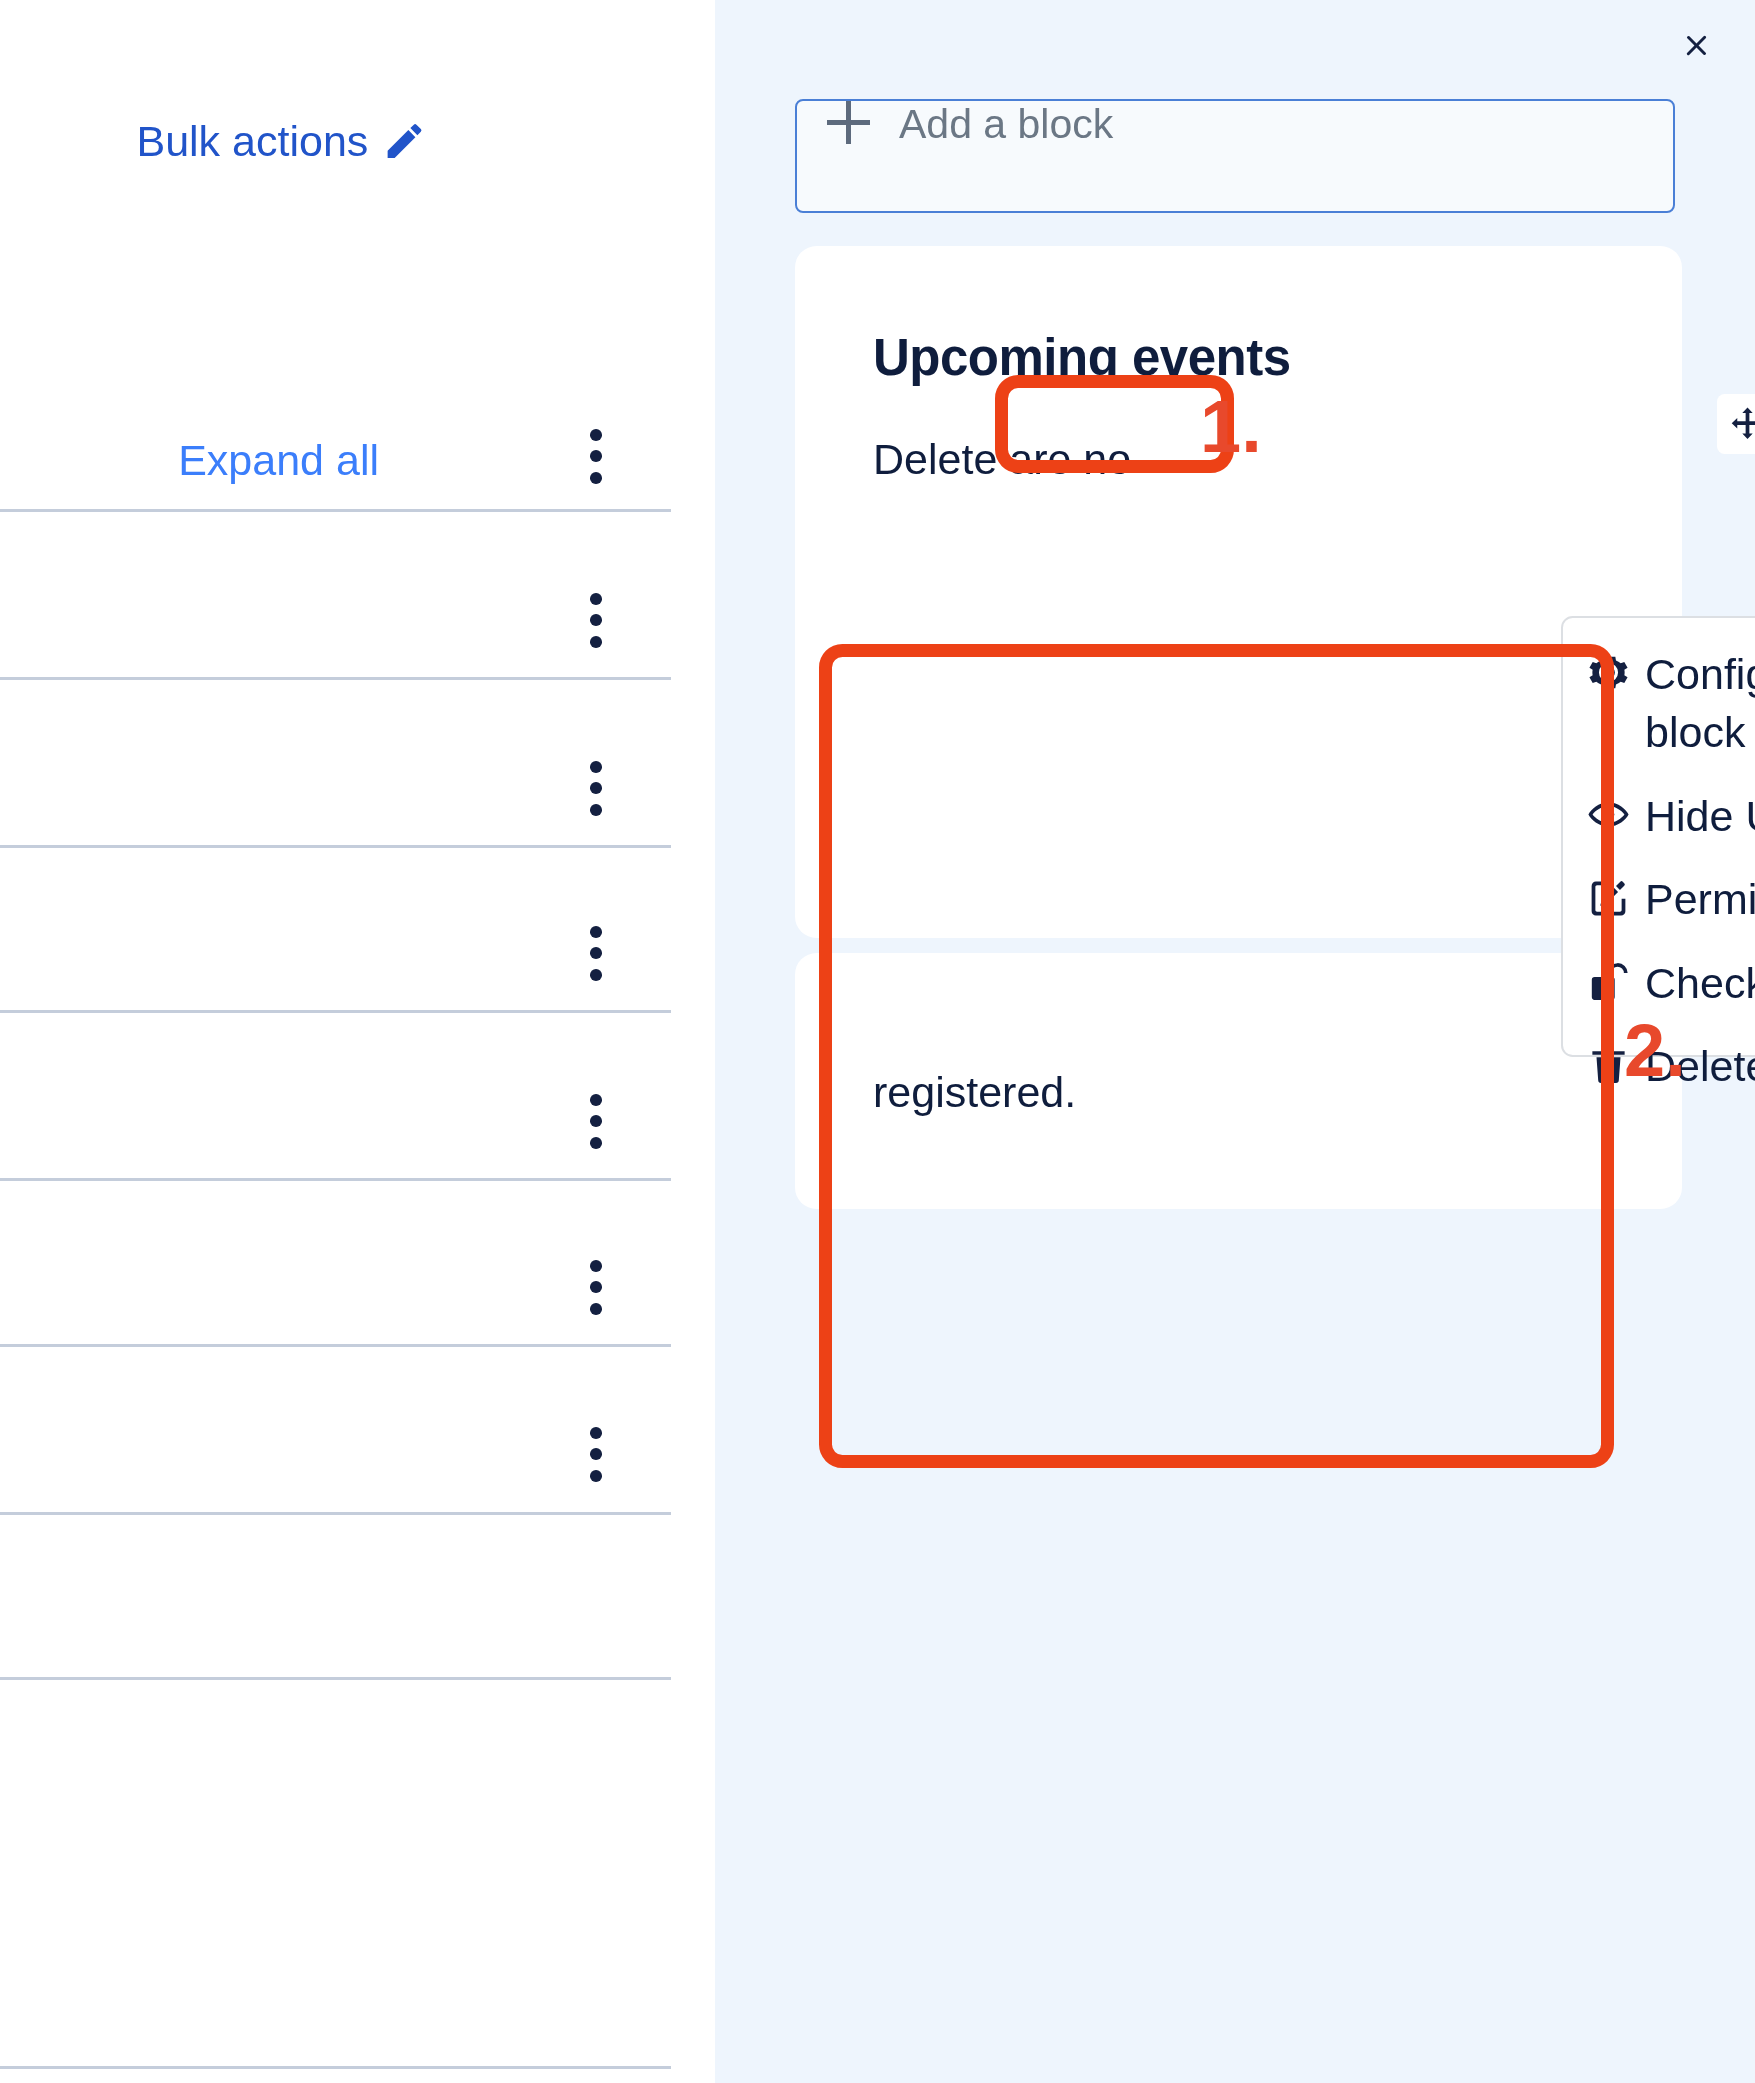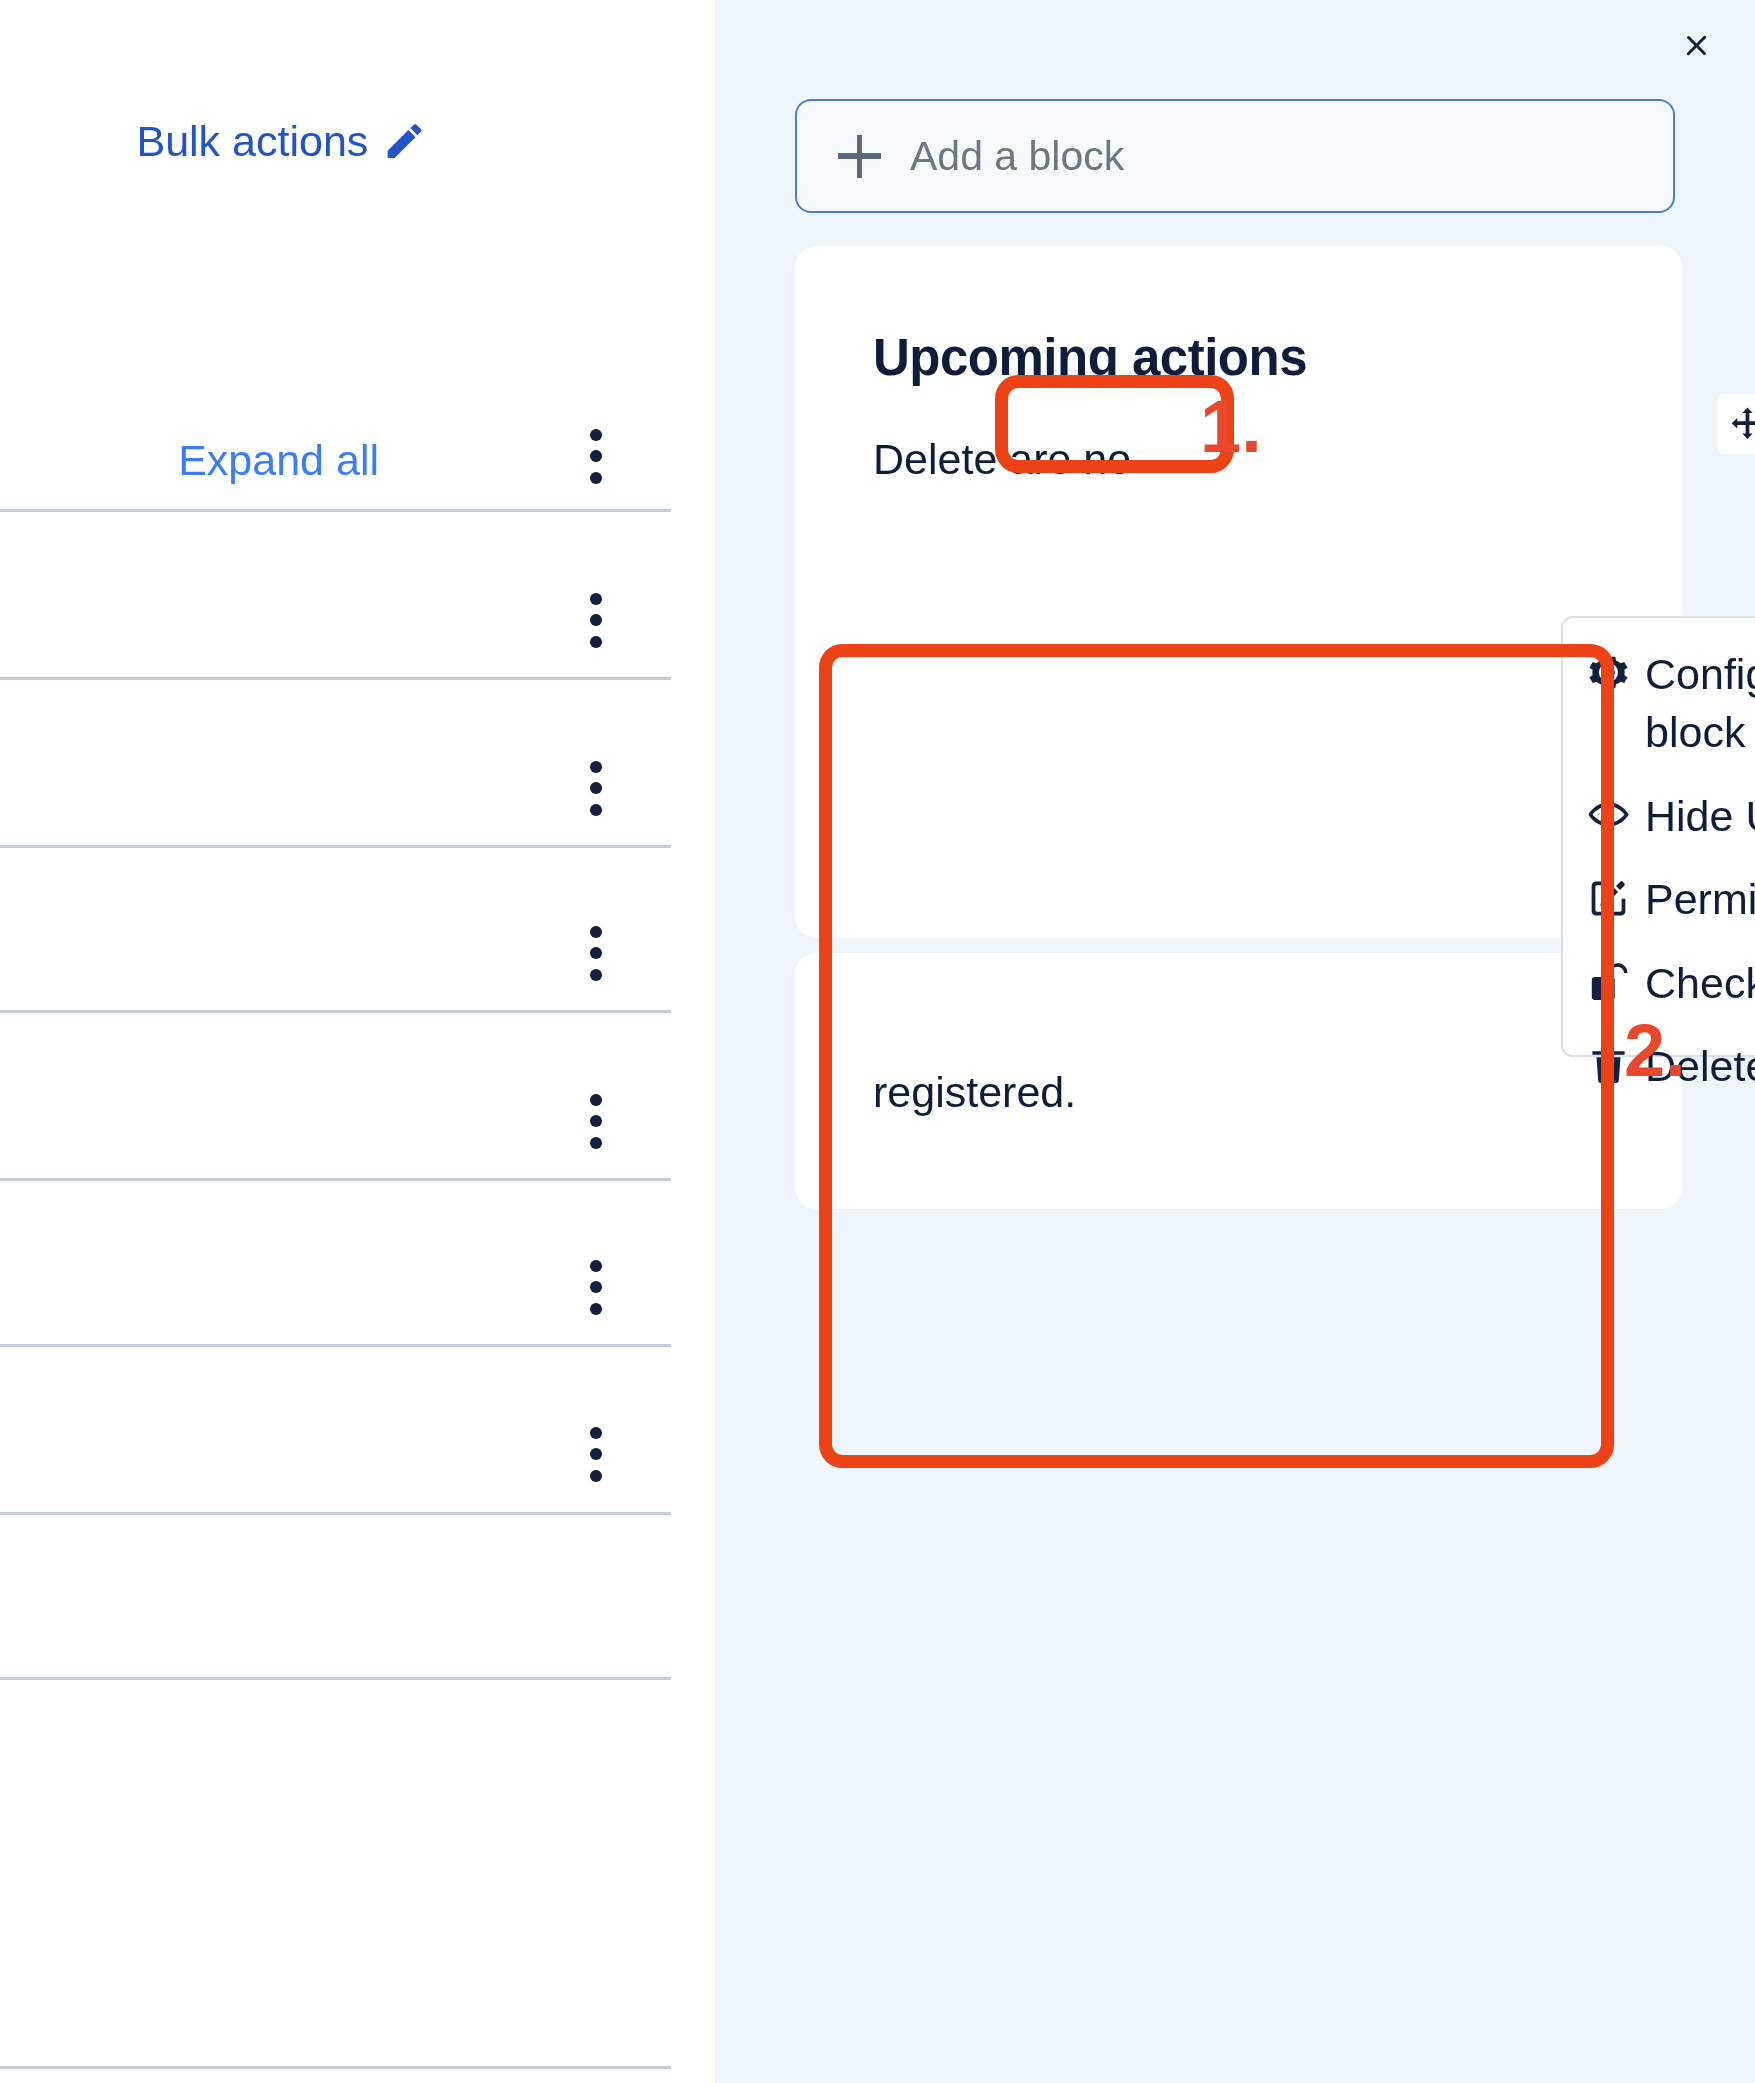--- a/index.html
+++ b/index.html
@@ -44,22 +44,22 @@
   }
 
   .close-btn {
     position: absolute; left: 954px; top: 17.6px; width: 55px; height: 55px;
     cursor: pointer; display: flex; align-items: center; justify-content: center;
   }
   .close-btn svg { width: 35px; height: 35px; display: block; }
 
   .add-block {
     position: absolute; left: 80px; top: 99px; width: 880px; height: 114px;
-    border: 2px solid #4a7fd6; border-radius: 16px; background: #f7fafd;
-    display: flex; align-items: center; gap: 29px; padding-left: 41px;
+    border: 2px solid #4a7fd6; border-radius: 8px; background: #f7fafd;
+    display: flex; align-items: flex-start; gap: 29px; padding-left: 30px;
     cursor: pointer;
   }
   .add-block .plus { width: 43px; height: 43px; flex: 0 0 auto; position: relative; }
   .add-block .plus::before, .add-block .plus::after {
     content: ""; position: absolute; background: #5d6a7d;
   }
   .add-block .plus::before { left: 0; top: 18.5px; width: 43px; height: 5.9px; }
   .add-block .plus::after { top: 0; left: 18.5px; height: 43px; width: 5.9px; }
   .add-block .label { font-size: 41px; color: #6b7785; }
 
@@ -204,21 +204,21 @@
           <path d="M18.3 5.71a1 1 0 0 0-1.41 0L12 10.59 7.11 5.7A1 1 0 0 0 5.7 7.11L10.59 12 5.7 16.89a1 1 0 1 0 1.41 1.41L12 13.41l4.89 4.89a1 1 0 0 0 1.41-1.41L13.41 12l4.89-4.89a1 1 0 0 0 0-1.4z" fill="#142041"></path>
         </svg>
     </div>
 
     <div class="add-block">
       <span class="plus"></span>
       <span class="label">Add a block</span>
     </div>
 
     <div class="block-card card-one">
-      <div class="card-title">Upcoming actions</div>
+      <div class="card-title">Upcoming events</div>
       <div class="empty-text">Delete are no</div>
     </div>
 
     <div class="block-card card-two"></div>
 
     <div class="register-line">
       <span>registered.</span><br>
     </div>
 
     <div class="block-toolbar">

